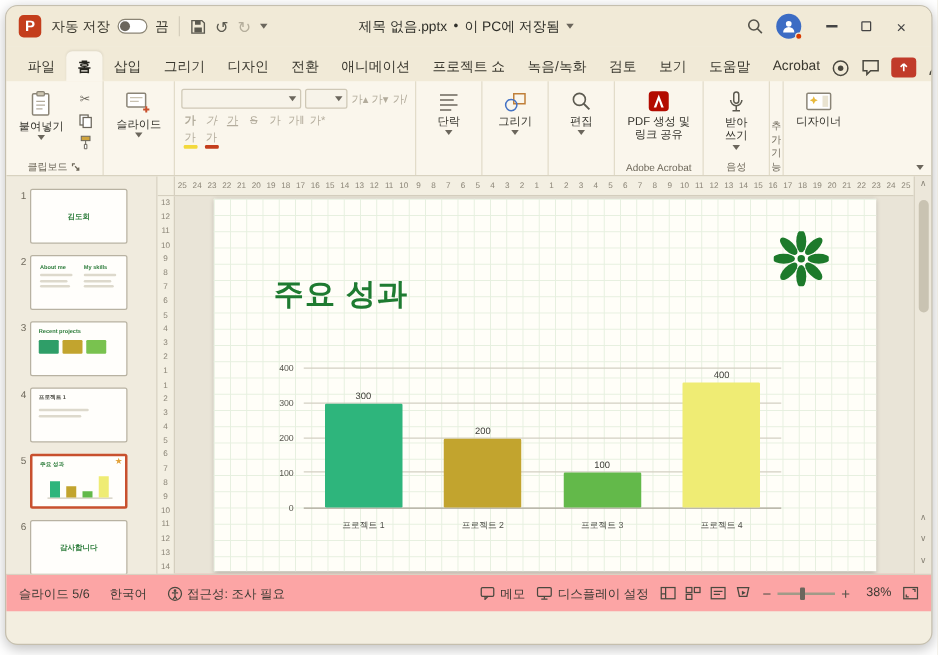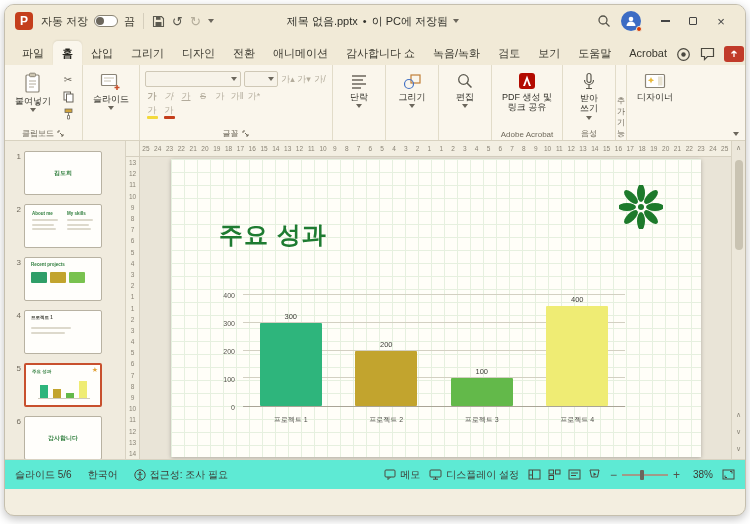--- a/index.html
+++ b/index.html
@@ -95,21 +95,21 @@
 .cats{position:absolute;left:38px;right:16px;bottom:6px;height:12px;display:flex}
 .clab{flex:1;text-align:center;font-size:7px;color:#50504a}
 
 .vscroll{position:absolute;right:0;top:0;bottom:0;width:14px;background:#ece7da;border-left:1px solid #d8d2c2;display:flex;flex-direction:column;align-items:center}
 .sarrow{font-size:7px;color:#8a8578;padding:3px 0;cursor:pointer;line-height:1}
 .sthumb{width:8px;height:90px;background:#c9c3b2;border-radius:4px;margin-top:6px;cursor:grab}
 .sbot{margin-top:auto;display:flex;flex-direction:column;align-items:center;gap:4px;padding-bottom:4px}
 
 
 .notes{height:28px;background:#f5f1e5;border-top:1px solid #d8d2c2;display:flex;align-items:center;padding-left:18px;font-size:11px;color:#54524a;cursor:text}
-.statusbar{height:30px;background:#5eead4;border-top:1px solid #d8d2c2;display:flex;align-items:center;padding:0 10px;font-size:10px;color:#3c3a33}
+.statusbar{height:30px;background:#fca5a5;border-top:1px solid #d8d2c2;display:flex;align-items:center;padding:0 10px;font-size:10px;color:#3c3a33}
 .sbleft{display:flex;align-items:center;gap:16px}
 .sbitem{display:flex;align-items:center;gap:4px;cursor:pointer}
 .sbright{margin-left:auto;display:flex;align-items:center;gap:9px}
 .viewbtns{display:flex;align-items:center;gap:7px}
 .vbtn{cursor:pointer;display:flex;align-items:center}
 .zoomctl{display:flex;align-items:center;gap:5px}
 .zbtn{font-size:12px;color:#55534a;cursor:pointer;line-height:1}
 .ztrack{width:46px;height:2px;background:#a19a88;position:relative;cursor:pointer}
 .zthumb{position:absolute;left:18px;top:-4px;width:4px;height:10px;background:#6b665c;border-radius:1px}
 .zoomval{min-width:24px;text-align:right;cursor:pointer}
@@ -176,21 +176,21 @@
 
   <div class="tabrow">
     <div class="tabs">
         <div class="tab">파일</div>
         <div class="tab selected">홈</div>
         <div class="tab">삽입</div>
         <div class="tab">그리기</div>
         <div class="tab">디자인</div>
         <div class="tab">전환</div>
         <div class="tab">애니메이션</div>
-        <div class="tab">감사합니다 쇼</div>
+        <div class="tab">프로젝트 쇼</div>
         <div class="tab">녹음/녹화</div>
         <div class="tab">검토</div>
         <div class="tab">보기</div>
         <div class="tab">도움말</div>
         <div class="tab">Acrobat</div>
       </div>
     <div class="tabrow-right">
       <span>
         <svg width="15" height="15" viewBox="0 0 15 15">
             <circle cx="7.5" cy="7.5" r="5.8" fill="none" stroke="#4a483f" stroke-width="1.2"></circle>
@@ -289,28 +289,20 @@
             <span class="fbtn u">가</span>
             <span class="fbtn s">S</span>
             <span class="fbtn ">가</span>
             <span class="fbtn ">가‖</span>
             <span class="fbtn ">가*</span>
           </div>
         <div class="fgrow">
             <span class="fbtn colorbtn">가<i style="background: rgb(243, 217, 60);"></i></span>
             <span class="fbtn colorbtn">가<i style="background: rgb(196, 62, 28);"></i></span>
           </div>
-      </div>
-      <div class="glabel">
-        <span>글꼴</span>
-        <span class="launcher">
-          <svg width="8" height="8" viewBox="0 0 8 8">
-              <path d="M1 3 V1 h2 M3 3 l3 3 M6 4 v2 h-2" stroke="#6e685a" fill="none" stroke-width="1"></path>
-            </svg>
-        </span>
       </div>
     </div>
 
     <div class="rgroup">
       <div class="bigbtn">
         <svg width="18" height="18" viewBox="0 0 18 18">
             <line x1="2" y1="4" x2="16" y2="4" stroke="#6b665c" stroke-width="1.3"></line>
             <line x1="2" y1="8" x2="13" y2="8" stroke="#6b665c" stroke-width="1.3"></line>
             <line x1="2" y1="12" x2="16" y2="12" stroke="#6b665c" stroke-width="1.3"></line>
             <line x1="2" y1="16" x2="11" y2="16" stroke="#6b665c" stroke-width="1.3"></line>

